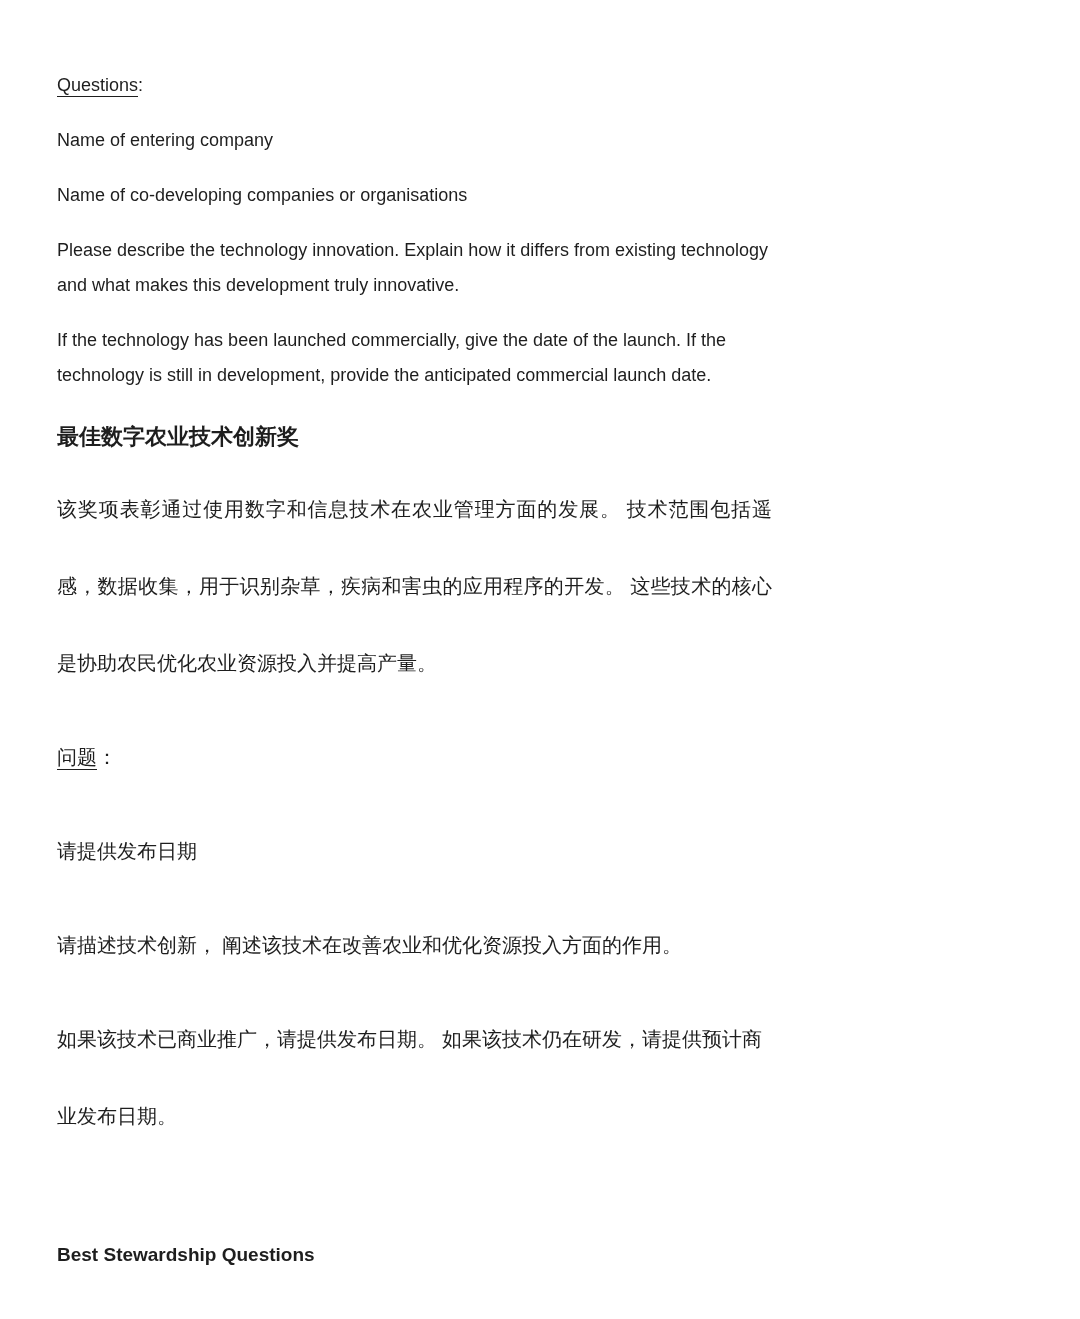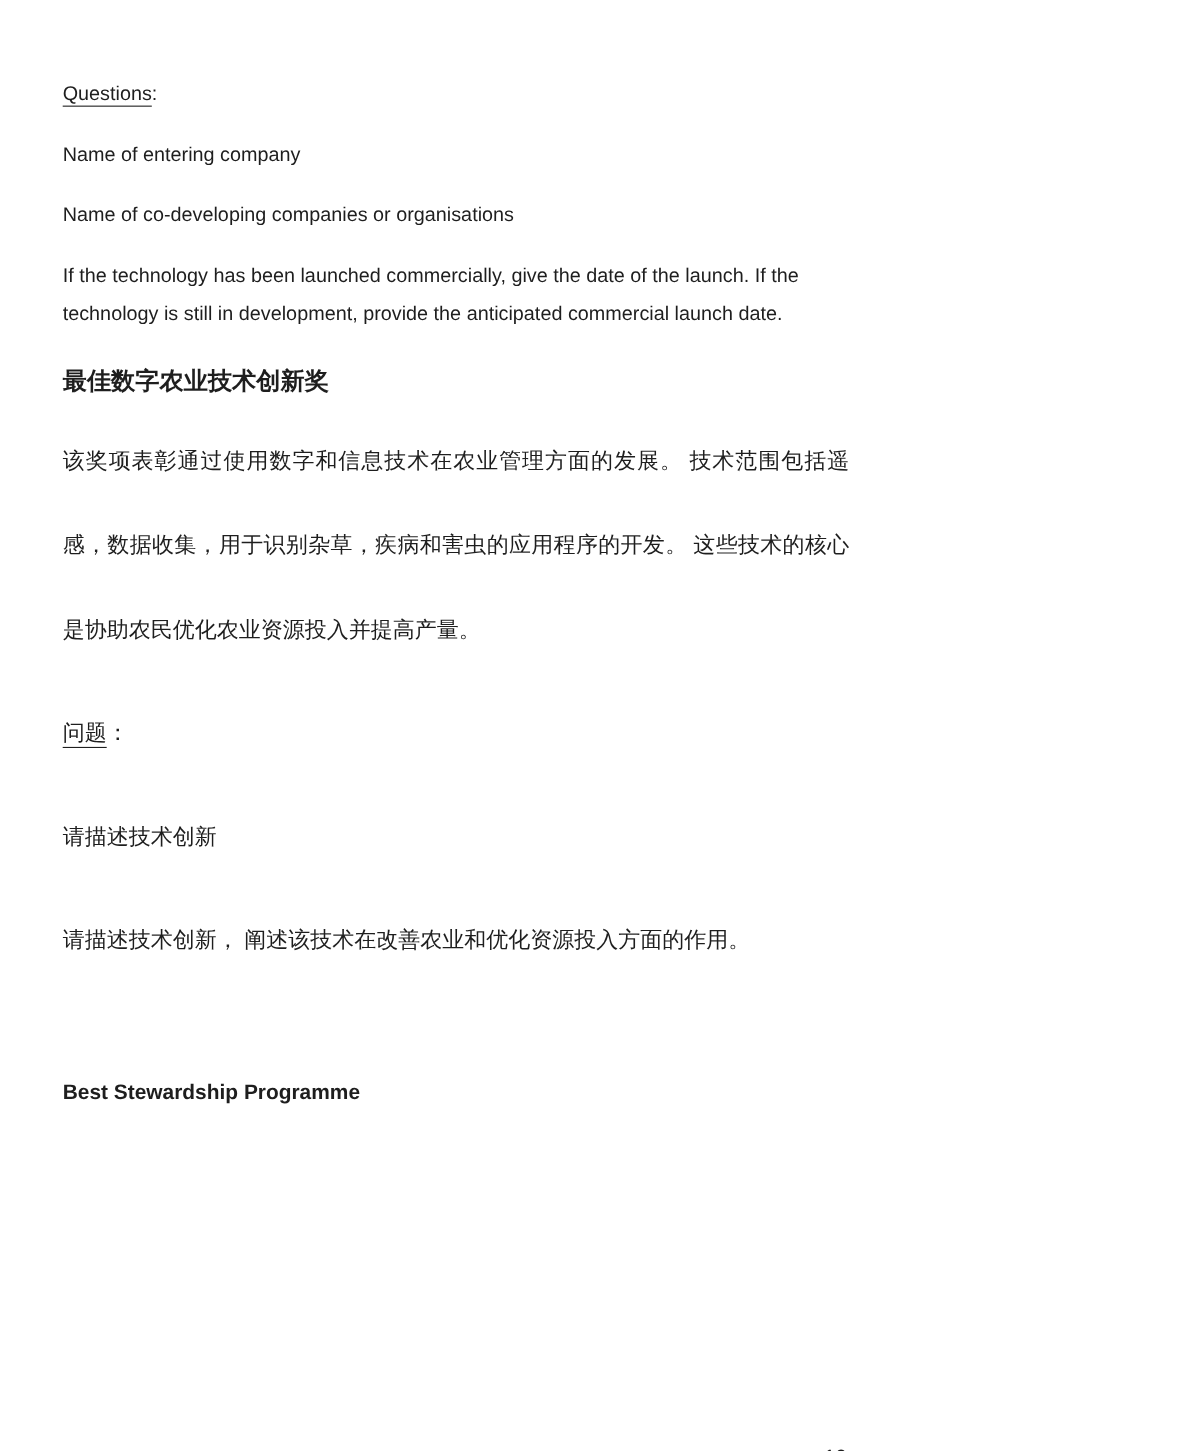--- a/index.html
+++ b/index.html
@@ -63,34 +63,36 @@
 <body>
 
 <div class="page">
 
   <p class="en-para"><span class="underlined">Questions</span><span>:</span></p>
 
   <p class="en-para">Name of entering company</p>
 
   <p class="en-para">Name of co-developing companies or organisations</p>
 
+  <p class="en-para">Please describe the technology innovation. Explain how it differs from existing technology and what makes this development truly innovative.</p>
 
 
   <p class="en-para">If the technology has been launched commercially, give the date of the launch. If the technology is still in development, provide the anticipated commercial launch date.</p>
 
   <h2 class="cn-heading" lang="zh-Hans">最佳数字农业技术创新奖</h2>
 
   <p class="cn-text cn-para" lang="zh-Hans">该奖项表彰通过使用数字和信息技术在农业管理方面的发展。 技术范围包括遥感，数据收集，用于识别杂草，疾病和害虫的应用程序的开发。 这些技术的核心是协助农民优化农业资源投入并提高产量。</p>
 
   <p class="cn-text" lang="zh-Hans"><span class="underlined">问题</span><span>：</span></p>
 
-  <p class="cn-text" lang="zh-Hans">请描述技术创新</p>
+  <p class="cn-text" lang="zh-Hans">请提供发布日期</p>
 
 
   <p class="cn-text" lang="zh-Hans">请描述技术创新， 阐述该技术在改善农业和优化资源投入方面的作用。</p>
 
 
+  <p class="cn-text" lang="zh-Hans">如果该技术已商业推广，请提供发布日期。 如果该技术仍在研发，请提供预计商业发布日期。</p>
 
-  <h3 class="footer-heading">Best Stewardship Programme</h3>
+  <h3 class="footer-heading">Best Stewardship Questions</h3>
 
   <div class="page-number">10</div>
 
 </div>
 
 </body></html>

